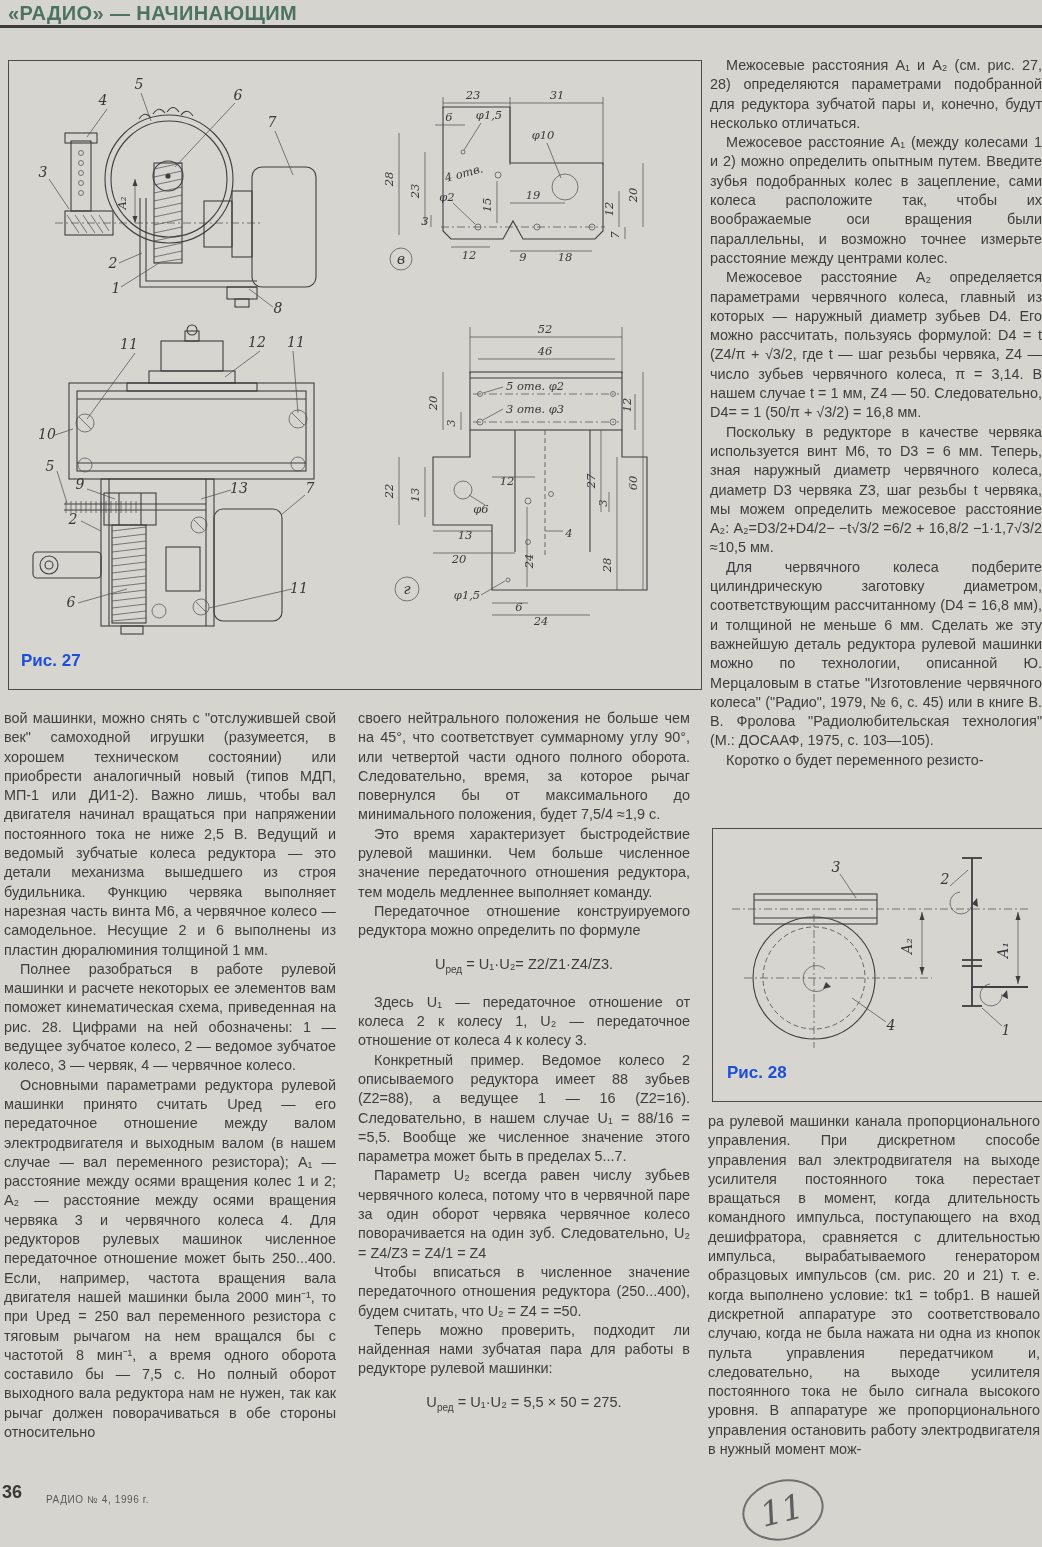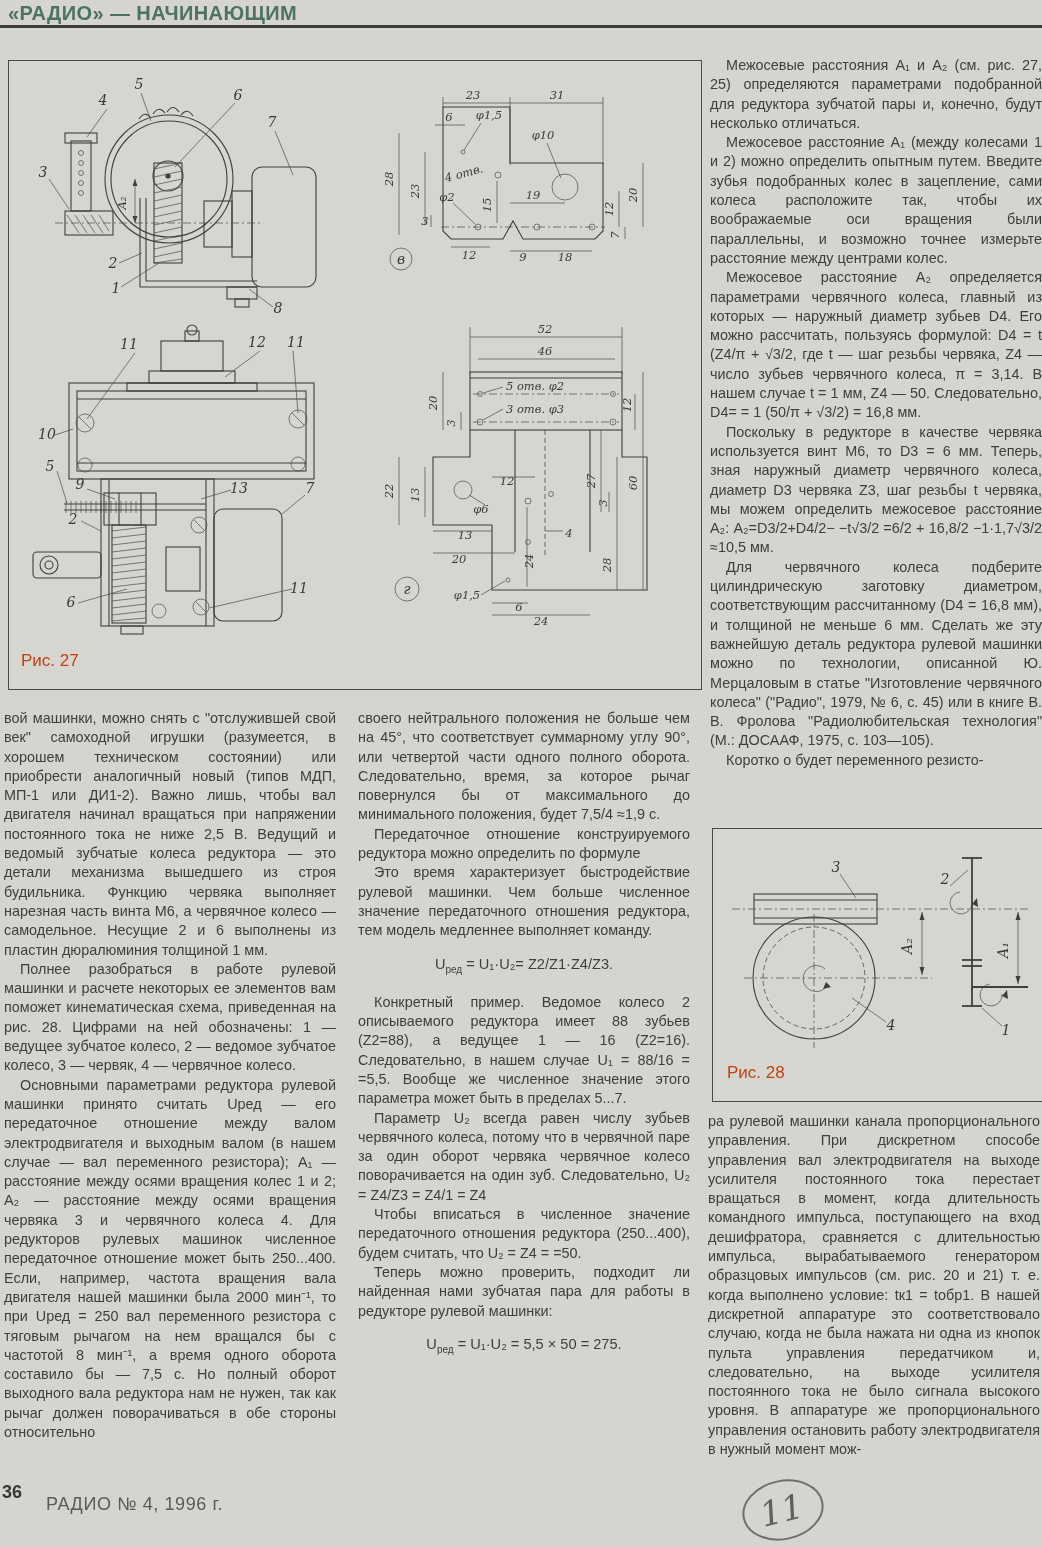--- a/index.html
+++ b/index.html
@@ -4,28 +4,28 @@
 <style>
   html,body{margin:0;padding:0;background:#b8b6b1;}
   .page{position:relative;width:1042px;height:1547px;background:#d6d4cf;overflow:hidden;
         font-family:"Liberation Sans",sans-serif;color:#404040;}
   .abs{position:absolute;}
   .hdr{left:8px;top:2px;font-size:20px;font-weight:bold;letter-spacing:.4px;color:#4c7361;}
   .rule{left:0;top:25px;width:1042px;height:3px;background:#3c3c3c;}
   .frame{border:1.4px solid #4a4a4a;background:#d7d5d0;}
   .fig27{left:8px;top:60px;width:692px;height:628px;}
   .fig28{left:712px;top:828px;width:330px;height:272px;}
-  .cap{font-size:17px;font-weight:normal;color:#c2410c;}
+  .cap{font-size:17px;font-weight:bold;color:#1d4ed8;}
   .col{width:332px;text-align:justify;font-size:14.4px;line-height:19.3px;color:#3e3e3e;}
   .col p{margin:0;text-indent:16px;}
   .col p.ni{text-indent:0;}
   .formula{text-align:center;text-indent:0 !important;margin:14px 0 !important;font-size:14.6px;}
   .formula sub{font-size:10px;text-align:center;}
   .pgnum{left:2px;top:1482px;font-size:18px;font-weight:bold;color:#383838;text-align:right;}
-  .issue{left:46px;top:1494px;font-size:18px;color:#5a5a5a;letter-spacing:.6px;}
+  .issue{left:46px;top:1494px;font-size:10px;color:#5a5a5a;letter-spacing:.6px;}
   
   .s{stroke:#3f3f3f;fill:none;stroke-width:1.1;}
   .s2{stroke:#3f3f3f;fill:none;stroke-width:1.8;}
   .thin{stroke:#4a4a4a;fill:none;stroke-width:.7;}
   .dd{stroke:#4a4a4a;fill:none;stroke-width:.7;stroke-dasharray:8 3 2 3;}
   .dsh{stroke:#4a4a4a;fill:none;stroke-width:.8;stroke-dasharray:5 3;}
   .dt{font:italic 11.5px "DejaVu Serif",serif;fill:#3a3a3a;text-anchor:middle;}
   .co{font:italic 14px "DejaVu Serif",serif;fill:#383838;text-anchor:middle;}
   .fill{fill:#3f3f3f;stroke:none;}
 </style>
@@ -281,21 +281,21 @@
       <text class="dt" x="134" y="314">6</text>
       <text class="dt" x="156" y="328">24</text>
       <circle class="thin" cx="22" cy="292" r="12"></circle>
       <text class="co" x="22" y="297">г</text>
     </svg>
 
     <div class="abs cap" style="left:12px;top:590px">Рис. 27</div>
   </div>
 
   <div class="abs col" style="left:710px;top:56px">
-    <p>Межосевые расстояния А₁ и А₂ (см. рис. 27, 25) определяются параметрами подобранной для редуктора зубчатой пары и, конечно, будут несколько отличаться.</p>
+    <p>Межосевые расстояния А₁ и А₂ (см. рис. 27, 28) определяются параметрами подобранной для редуктора зубчатой пары и, конечно, будут несколько отличаться.</p>
     <p>Межосевое расстояние А₁ (между колесами 1 и 2) можно определить опытным путем. Введите зубья подобранных колес в зацепление, сами колеса расположите так, чтобы их воображаемые оси вращения были параллельны, и возможно точнее измерьте расстояние между центрами колес.</p>
     <p>Межосевое расстояние А₂ определяется параметрами червячного колеса, главный из которых — наружный диаметр зубьев D4. Его можно рассчитать, пользуясь формулой: D4 = t (Z4/π + √3/2, где t — шаг резьбы червяка, Z4 — число зубьев червячного колеса, π = 3,14. В нашем случае t = 1 мм, Z4 — 50. Следовательно, D4= = 1 (50/π + √3/2) = 16,8 мм.</p>
     <p>Поскольку в редукторе в качестве червяка используется винт М6, то D3 = 6 мм. Теперь, зная наружный диаметр червячного колеса, диаметр D3 червяка Z3, шаг резьбы t червяка, мы можем определить межосевое расстояние А₂: А₂=D3/2+D4/2− −t√3/2 =6/2 + 16,8/2 −1·1,7√3/2 ≈10,5 мм.</p>
     <p>Для червячного колеса подберите цилиндрическую заготовку диаметром, соответствующим рассчитанному (D4 = 16,8 мм), и толщиной не меньше 6 мм. Сделать же эту важнейшую деталь редуктора рулевой машинки можно по технологии, описанной Ю. Мерцаловым в статье "Изготовление червячного колеса" ("Радио", 1979, № 6, с. 45) или в книге В. В. Фролова "Радиолюбительская технология" (М.: ДОСААФ, 1975, с. 103—105).</p>
     <p>Коротко о будет переменного резисто-</p>
   </div>
 
   <div class="abs frame fig28">
     <svg class="abs" style="left:1px;top:1px" width="326" height="268" viewBox="0 0 326 268">
       <g class="s">
@@ -349,23 +349,24 @@
   </div>
 
   <div class="abs col" style="left:4px;top:709px">
     <p class="ni">вой машинки, можно снять с "отслужившей свой век" самоходной игрушки (разумеется, в хорошем техническом состоянии) или приобрести аналогичный новый (типов МДП, МП-1 или ДИ1-2). Важно лишь, чтобы вал двигателя начинал вращаться при напряжении постоянного тока не ниже 2,5 В. Ведущий и ведомый зубчатые колеса редуктора — это детали механизма вышедшего из строя будильника. Функцию червяка выполняет нарезная часть винта М6, а червячное колесо — самодельное. Несущие 2 и 6 выполнены из пластин дюралюминия толщиной 1 мм.</p>
     <p>Полнее разобраться в работе рулевой машинки и расчете некоторых ее элементов вам поможет кинематическая схема, приведенная на рис. 28. Цифрами на ней обозначены: 1 — ведущее зубчатое колесо, 2 — ведомое зубчатое колесо, 3 — червяк, 4 — червячное колесо.</p>
     <p>Основными параметрами редуктора рулевой машинки принято считать Uред — его передаточное отношение между валом электродвигателя и выходным валом (в нашем случае — вал переменного резистора); А₁ — расстояние между осями вращения колес 1 и 2; А₂ — расстояние между осями вращения червяка 3 и червячного колеса 4. Для редукторов рулевых машинок численное передаточное отношение может быть 250...400. Если, например, частота вращения вала двигателя нашей машинки была 2000 мин⁻¹, то при Uред = 250 вал переменного резистора с тяговым рычагом на нем вращался бы с частотой 8 мин⁻¹, а время одного оборота составило бы — 7,5 с. Но полный оборот выходного вала редуктора нам не нужен, так как рычаг должен поворачиваться в обе стороны относительно</p>
   </div>
 
   <div class="abs col" style="left:358px;top:709px">
     <p class="ni">своего нейтрального положения не больше чем на 45°, что соответствует суммарному углу 90°, или четвертой части одного полного оборота. Следовательно, время, за которое рычаг повернулся бы от максимального до минимального положения, будет 7,5/4 ≈1,9 с.</p>
+    <p>Это время характеризует быстродействие рулевой машинки. Чем больше численное значение передаточного отношения редуктора, тем модель медленнее выполняет команду.</p>
     <p>Передаточное отношение конструируемого редуктора можно определить по формуле</p>
-    <p>Это время характеризует быстродействие рулевой машинки. Чем больше численное значение передаточного отношения редуктора, тем модель медленнее выполняет команду.</p>
     <p class="formula"><span>U</span><sub>ред</sub><span> = U₁·U₂= Z2/Z1·Z4/Z3.</span></p>
+    <p>Здесь U₁ — передаточное отношение от колеса 2 к колесу 1, U₂ — передаточное отношение от колеса 4 к колесу 3.</p>
     <p>Конкретный пример. Ведомое колесо 2 описываемого редуктора имеет 88 зубьев (Z2=88), а ведущее 1 — 16 (Z2=16). Следовательно, в нашем случае U₁ = 88/16 = =5,5. Вообще же численное значение этого параметра может быть в пределах 5...7.</p>
     <p>Параметр U₂ всегда равен числу зубьев червячного колеса, потому что в червячной паре за один оборот червяка червячное колесо поворачивается на один зуб. Следовательно, U₂ = Z4/Z3 = Z4/1 = Z4</p>
     <p>Чтобы вписаться в численное значение передаточного отношения редуктора (250...400), будем считать, что U₂ = Z4 = =50.</p>
     <p>Теперь можно проверить, подходит ли найденная нами зубчатая пара для работы в редукторе рулевой машинки:</p>
     <p class="formula"><span>U</span><sub>ред</sub><span> = U₁·U₂ = 5,5 × 50 = 275.</span></p>
   </div>
 
   <div class="abs col" style="left:708px;top:1112px">
     <p class="ni">ра рулевой машинки канала пропорционального управления. При дискретном способе управления вал электродвигателя на выходе усилителя постоянного тока перестает вращаться в момент, когда длительность командного импульса, поступающего на вход дешифратора, сравняется с длительностью импульса, вырабатываемого генератором образцовых импульсов (см. рис. 20 и 21) т. е. когда выполнено условие: tк1 = tобр1. В нашей дискретной аппаратуре это соответствовало случаю, когда не была нажата ни одна из кнопок пульта управления передатчиком и, следовательно, на выходе усилителя постоянного тока не было сигнала высокого уровня. В аппаратуре же пропорционального управления остановить работу электродвигателя в нужный момент мож-</p>
   </div>

